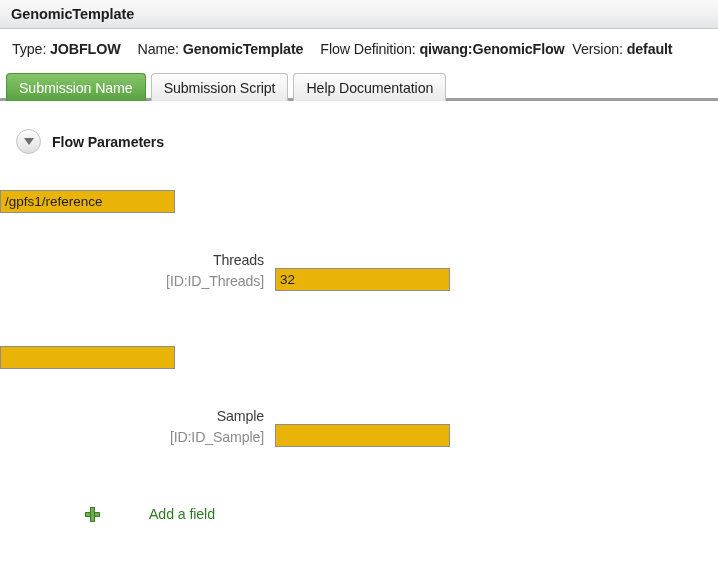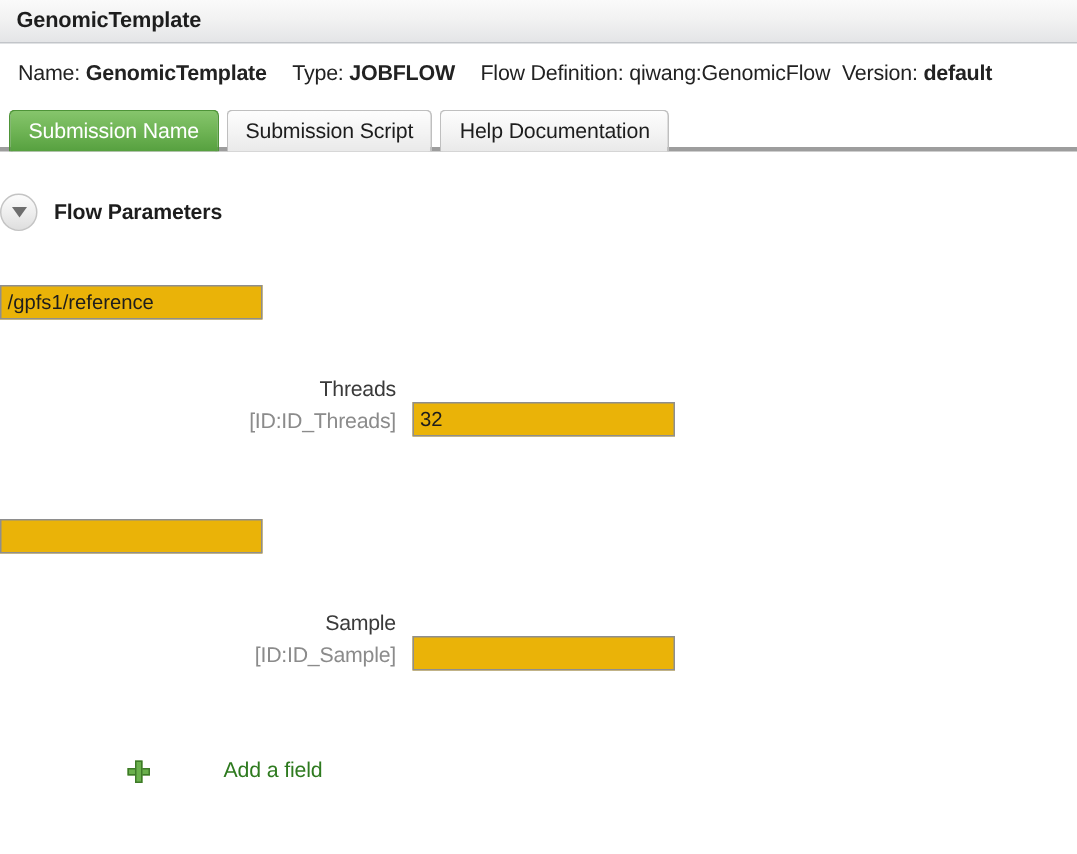--- a/index.html
+++ b/index.html
@@ -40,21 +40,21 @@
     padding-left: 12px;
     font-size: 14.3px;
     color: #222222;
     white-space: nowrap;
     letter-spacing: -0.15px;
   }
   #info-line .lbl { font-weight: normal; }
   #info-line .val { font-weight: bold; }
   #info-line .seg { margin-right: 17px; }
   #info-line .seg:last-child { margin-right: 0; }
-  #info-line .val-inline { font-weight: normal; margin-right: 4px; }
+  #info-line .val-inline { font-weight: bold; margin-right: 4px; }
 
   
   #tab-bar {
     position: relative;
     height: 32px;
     padding-left: 6px;
     display: flex;
     align-items: flex-end;
     box-sizing: border-box;
   }
@@ -90,20 +90,21 @@
     border-color: #4e9438;
     color: #ffffff;
     font-weight: normal;
   }
 
   
   #section-header {
     display: flex;
     align-items: center;
     margin-top: 28px;
+    padding-left: 16px;
   }
   .toggle-circle {
     width: 25px;
     height: 25px;
     border-radius: 50%;
     background: linear-gradient(to bottom, #fcfcfc 0%, #ededed 55%, #dedede 100%);
     border: 1px solid #c4c4c4;
     box-sizing: border-box;
     display: flex;
     align-items: center;
@@ -206,26 +207,26 @@
 </style>
 </head>
 <body>
 
 <div id="title-bar">
   <span class="title-text">GenomicTemplate</span>
 </div>
 
 <div id="info-line">
   <span class="seg">
+    <span class="lbl">Type:</span>
+    <span class="val">JOBFLOW</span>
+  </span>
+  <span class="seg">
     <span class="lbl">Name:</span>
     <span class="val">GenomicTemplate</span>
-  </span>
-  <span class="seg">
-    <span class="lbl">Type:</span>
-    <span class="val">JOBFLOW</span>
   </span>
   <span class="seg">
     <span class="lbl">Flow Definition:</span>
     <span class="val-inline">qiwang:GenomicFlow</span>
     <span class="lbl">Version:</span>
     <span class="val">default</span>
   </span>
 </div>
 
 <div id="tab-bar">

